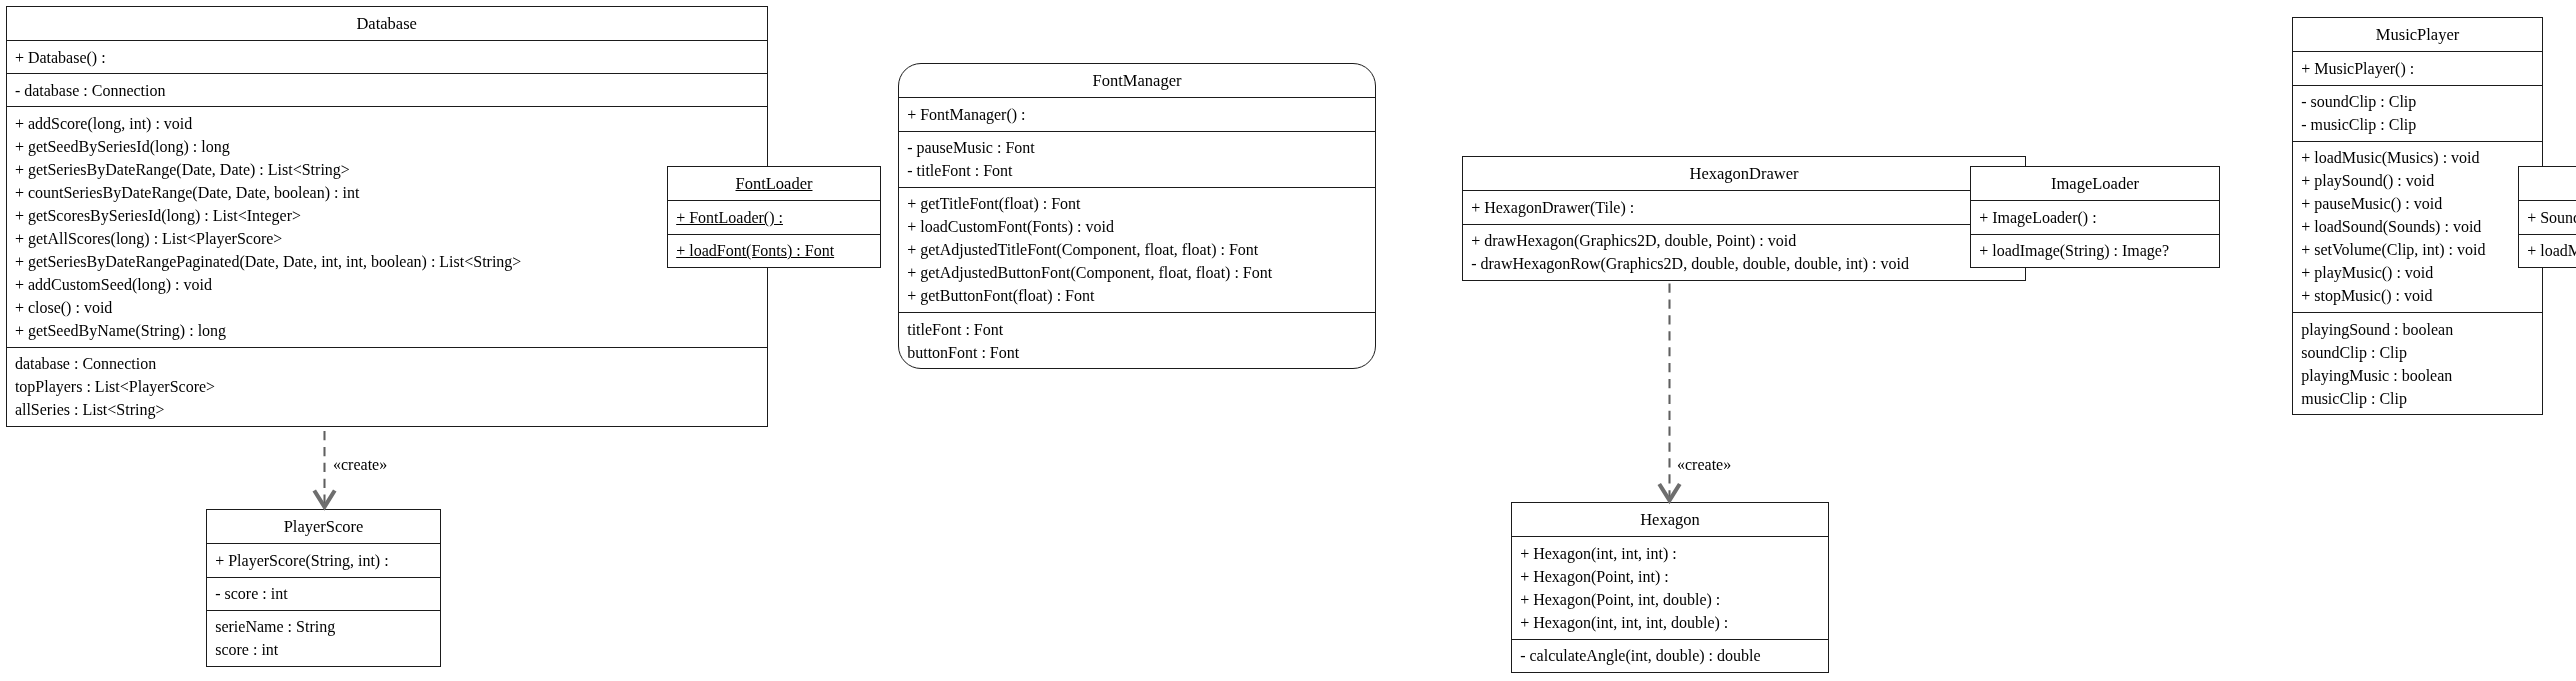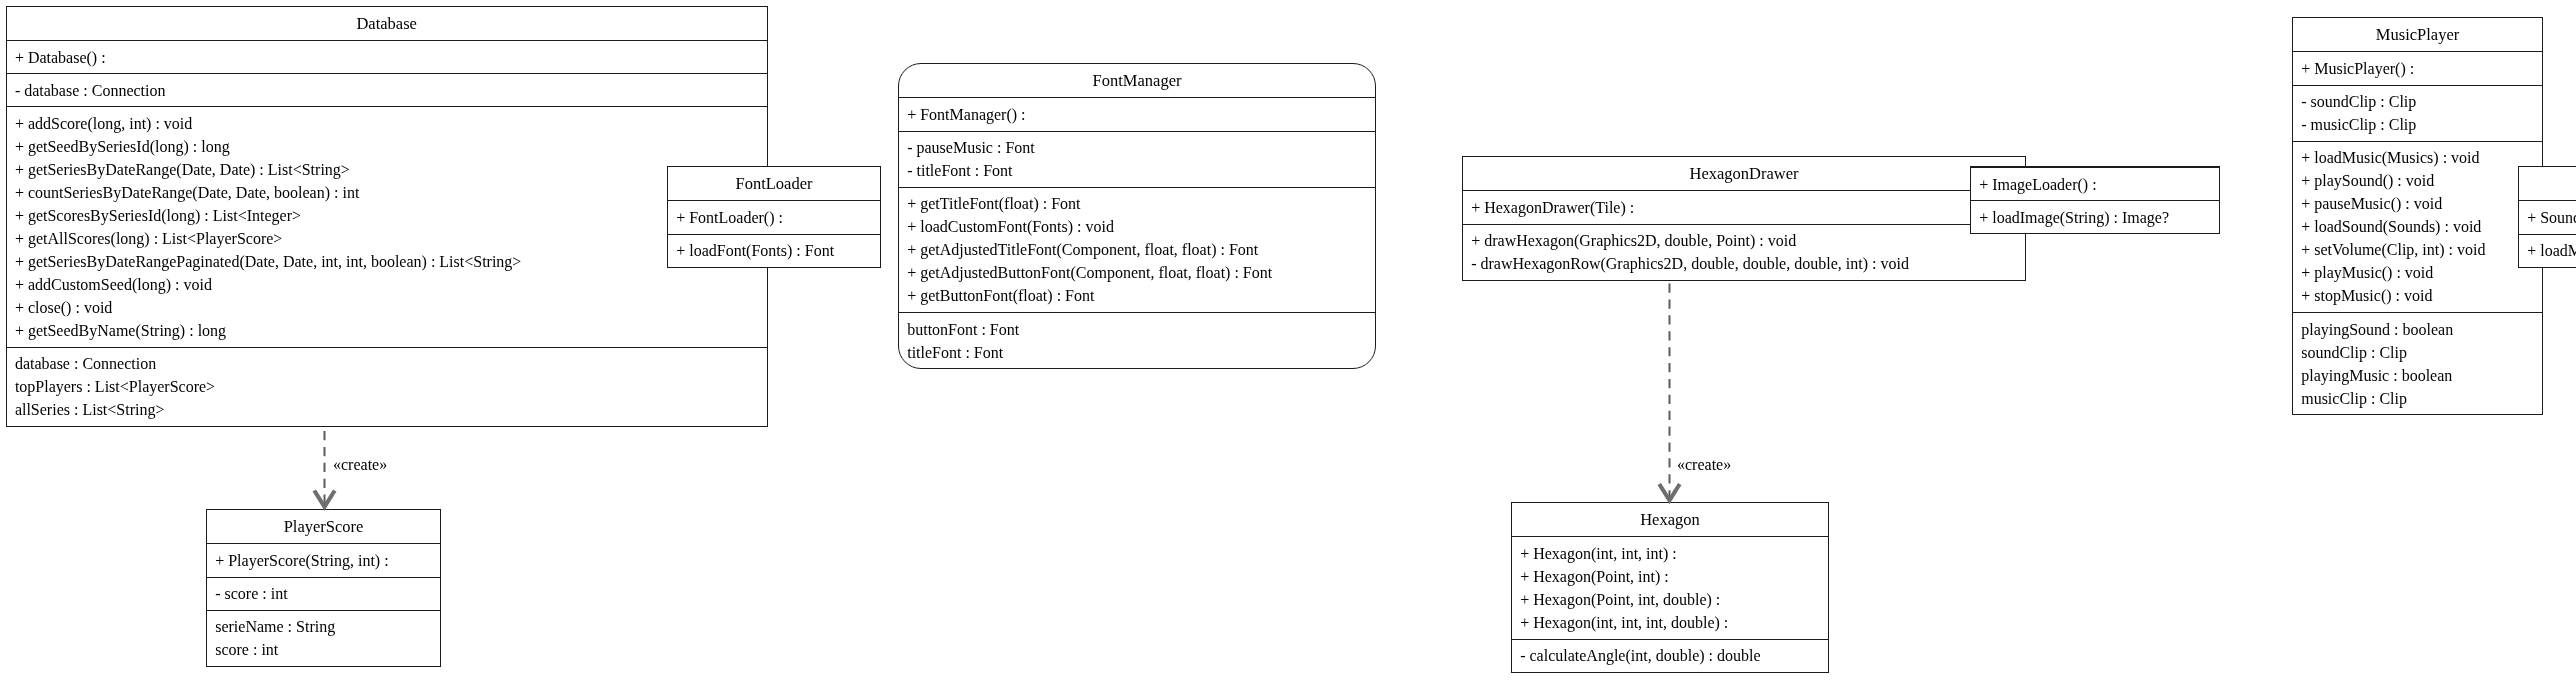--- a/index.html
+++ b/index.html
@@ -70,21 +70,21 @@
       <div class="uml-line">+ close() : void</div>
       <div class="uml-line">+ getSeedByName(String) : long</div>
     </div>
     <div class="uml-comp">
       <div class="uml-line">database : Connection</div>
       <div class="uml-line">topPlayers : List&lt;PlayerScore&gt;</div>
       <div class="uml-line">allSeries : List&lt;String&gt;</div>
     </div>
   </div>
 
-  <div class="uml-class" style="left:667px; top:166px; width:214px;">
+  <div class="uml-class" style="left:667px; top:166px; width:214px;text-decoration:underline;">
     <div class="uml-title">FontLoader</div>
     <div class="uml-comp">
       <div class="uml-line">+ FontLoader() :</div>
     </div>
     <div class="uml-comp">
       <div class="uml-line">+ loadFont(Fonts) : Font</div>
     </div>
   </div>
 
   <div class="uml-class" style="left:898px; top:63px; width:478px;border-radius:23px;">
@@ -97,37 +97,38 @@
       <div class="uml-line">- titleFont : Font</div>
     </div>
     <div class="uml-comp">
       <div class="uml-line">+ getTitleFont(float) : Font</div>
       <div class="uml-line">+ loadCustomFont(Fonts) : void</div>
       <div class="uml-line">+ getAdjustedTitleFont(Component, float, float) : Font</div>
       <div class="uml-line">+ getAdjustedButtonFont(Component, float, float) : Font</div>
       <div class="uml-line">+ getButtonFont(float) : Font</div>
     </div>
     <div class="uml-comp">
+      <div class="uml-line">titleFont : Font</div>
       <div class="uml-line">buttonFont : Font</div>
-      <div class="uml-line">titleFont : Font</div>
     </div>
   </div>
 
   <div class="uml-class" style="left:1462px; top:156px; width:564px;">
     <div class="uml-title">HexagonDrawer</div>
     <div class="uml-comp">
       <div class="uml-line">+ HexagonDrawer(Tile) :</div>
     </div>
     <div class="uml-comp">
       <div class="uml-line">+ drawHexagon(Graphics2D, double, Point) : void</div>
       <div class="uml-line">- drawHexagonRow(Graphics2D, double, double, double, int) : void</div>
     </div>
   </div>
 
   <div class="uml-class" style="left:1970px; top:166px; width:250px;">
+    <div class="uml-title">ImageLoader</div>
     <div class="uml-comp">
       <div class="uml-line">+ ImageLoader() :</div>
     </div>
     <div class="uml-comp">
       <div class="uml-line">+ loadImage(String) : Image?</div>
     </div>
   </div>
 
   <div class="uml-class" style="left:2244px; top:17px; width:251px;margin-left:48px;">
     <div class="uml-title">MusicPlayer</div>

